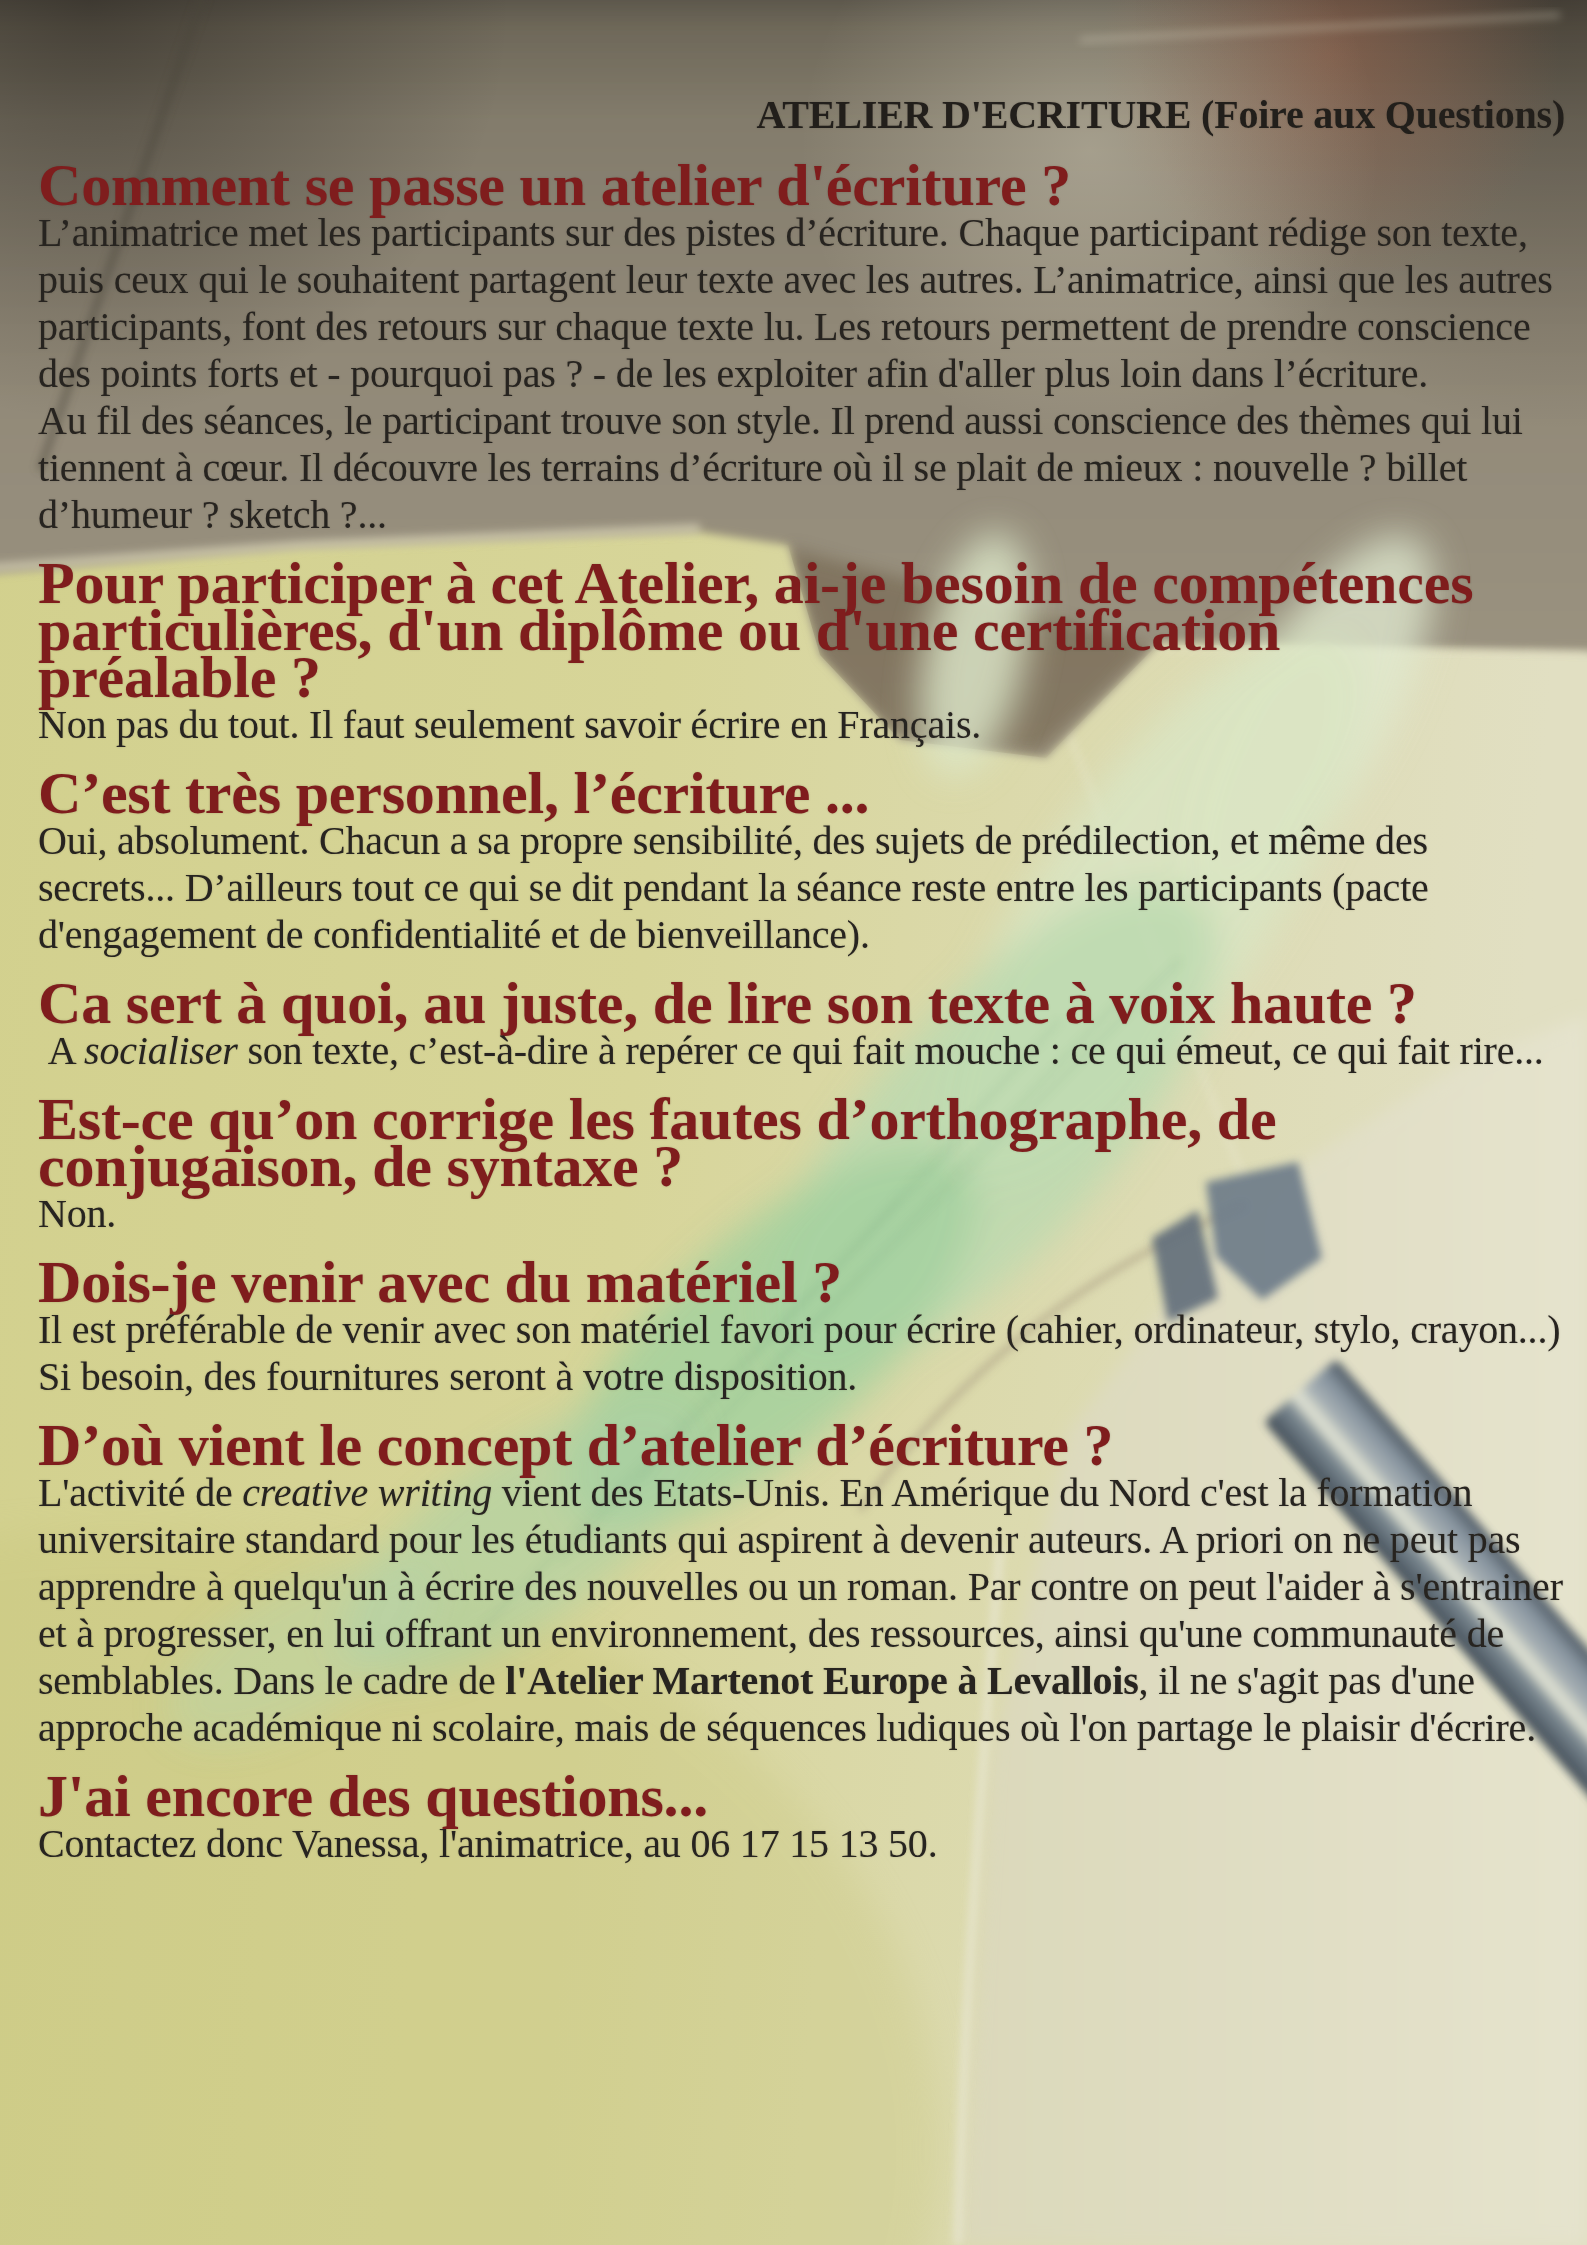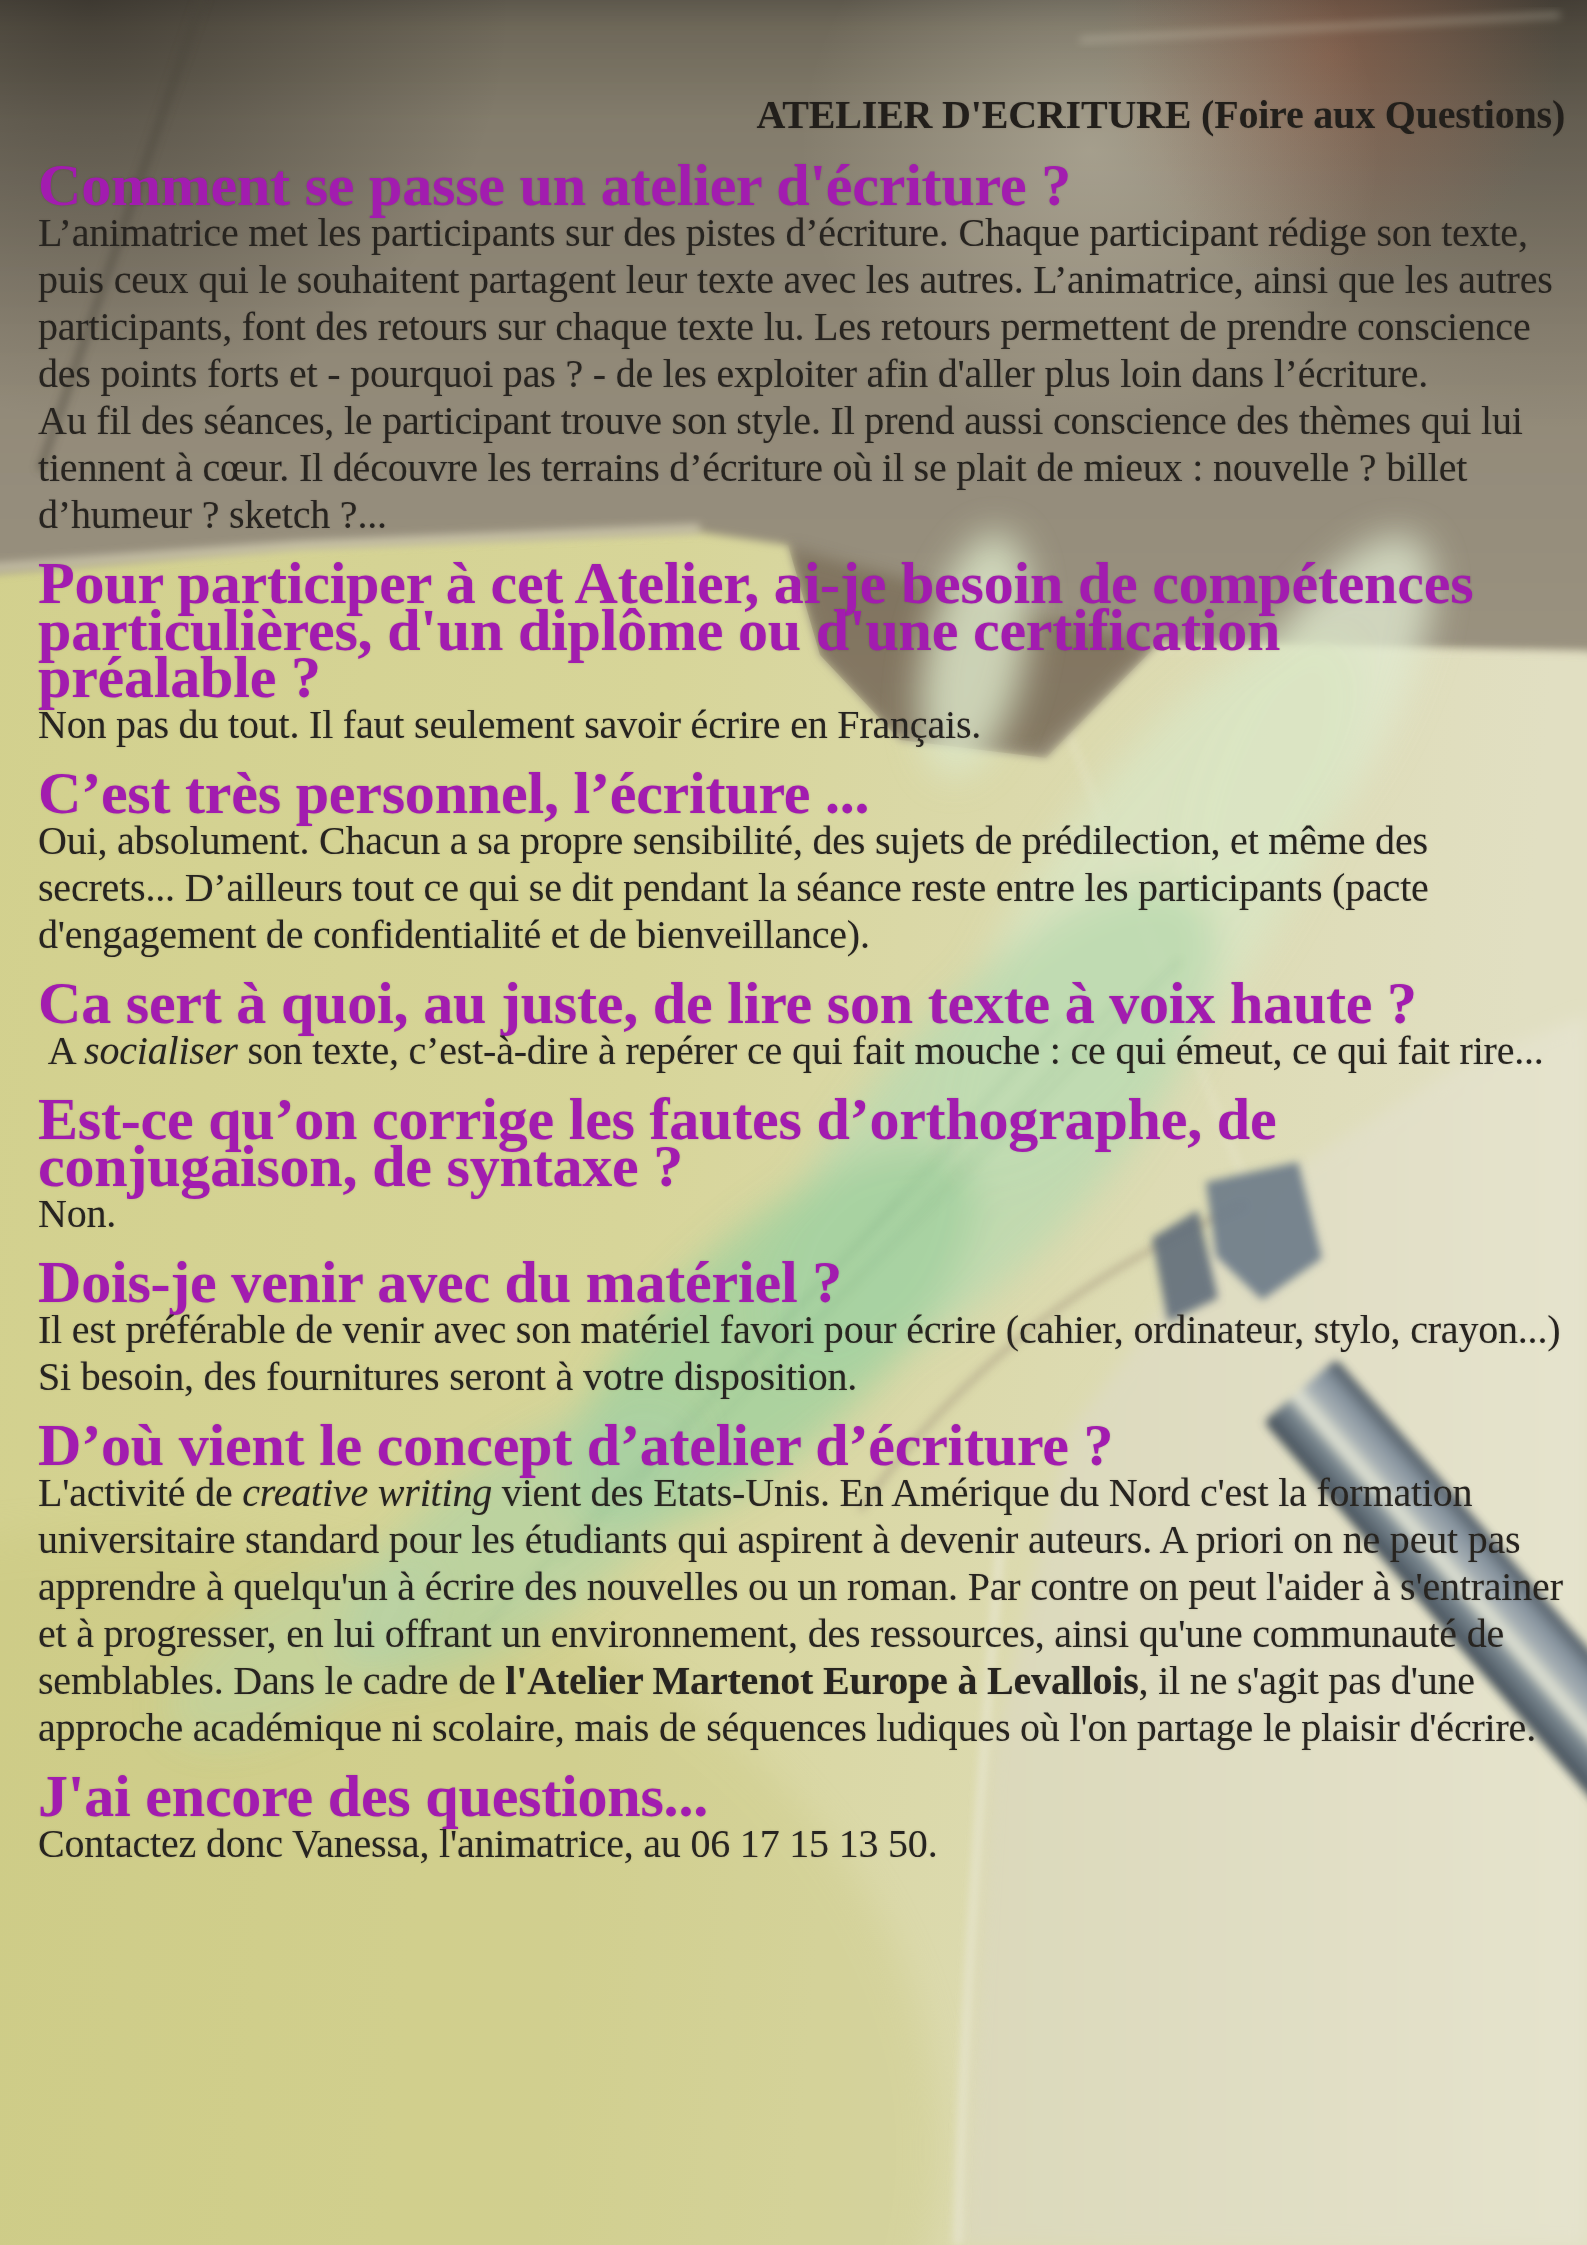--- a/index.html
+++ b/index.html
@@ -17,21 +17,21 @@
     letter-spacing:-0.2px;
     color:#272420;
     text-shadow:0 0 2px rgba(60,52,40,0.25);
   }
   h1.title {
     margin:0 0 10px 0;
     font-size:40px; line-height:50px;
     font-weight:bold; text-align:right;
     color:#221f1b;
   }
-  .q { margin:22px 0 0 0; font-weight:bold; color:#a21caf; }
+  .q { margin:22px 0 0 0; font-weight:bold; color:#7f1d1d; }
   .a { margin:0; font-weight:normal; }
   .seg-i { font-style:italic; }
   .seg-b { font-weight:bold; }
 </style>
 </head>
 <body>
 
 <svg class="bg" width="1587" height="2245" viewBox="0 0 1587 2245" xmlns="http://www.w3.org/2000/svg">
   <defs>
     <linearGradient id="pageG" x1="0" y1="0" x2="1" y2="0.12">

